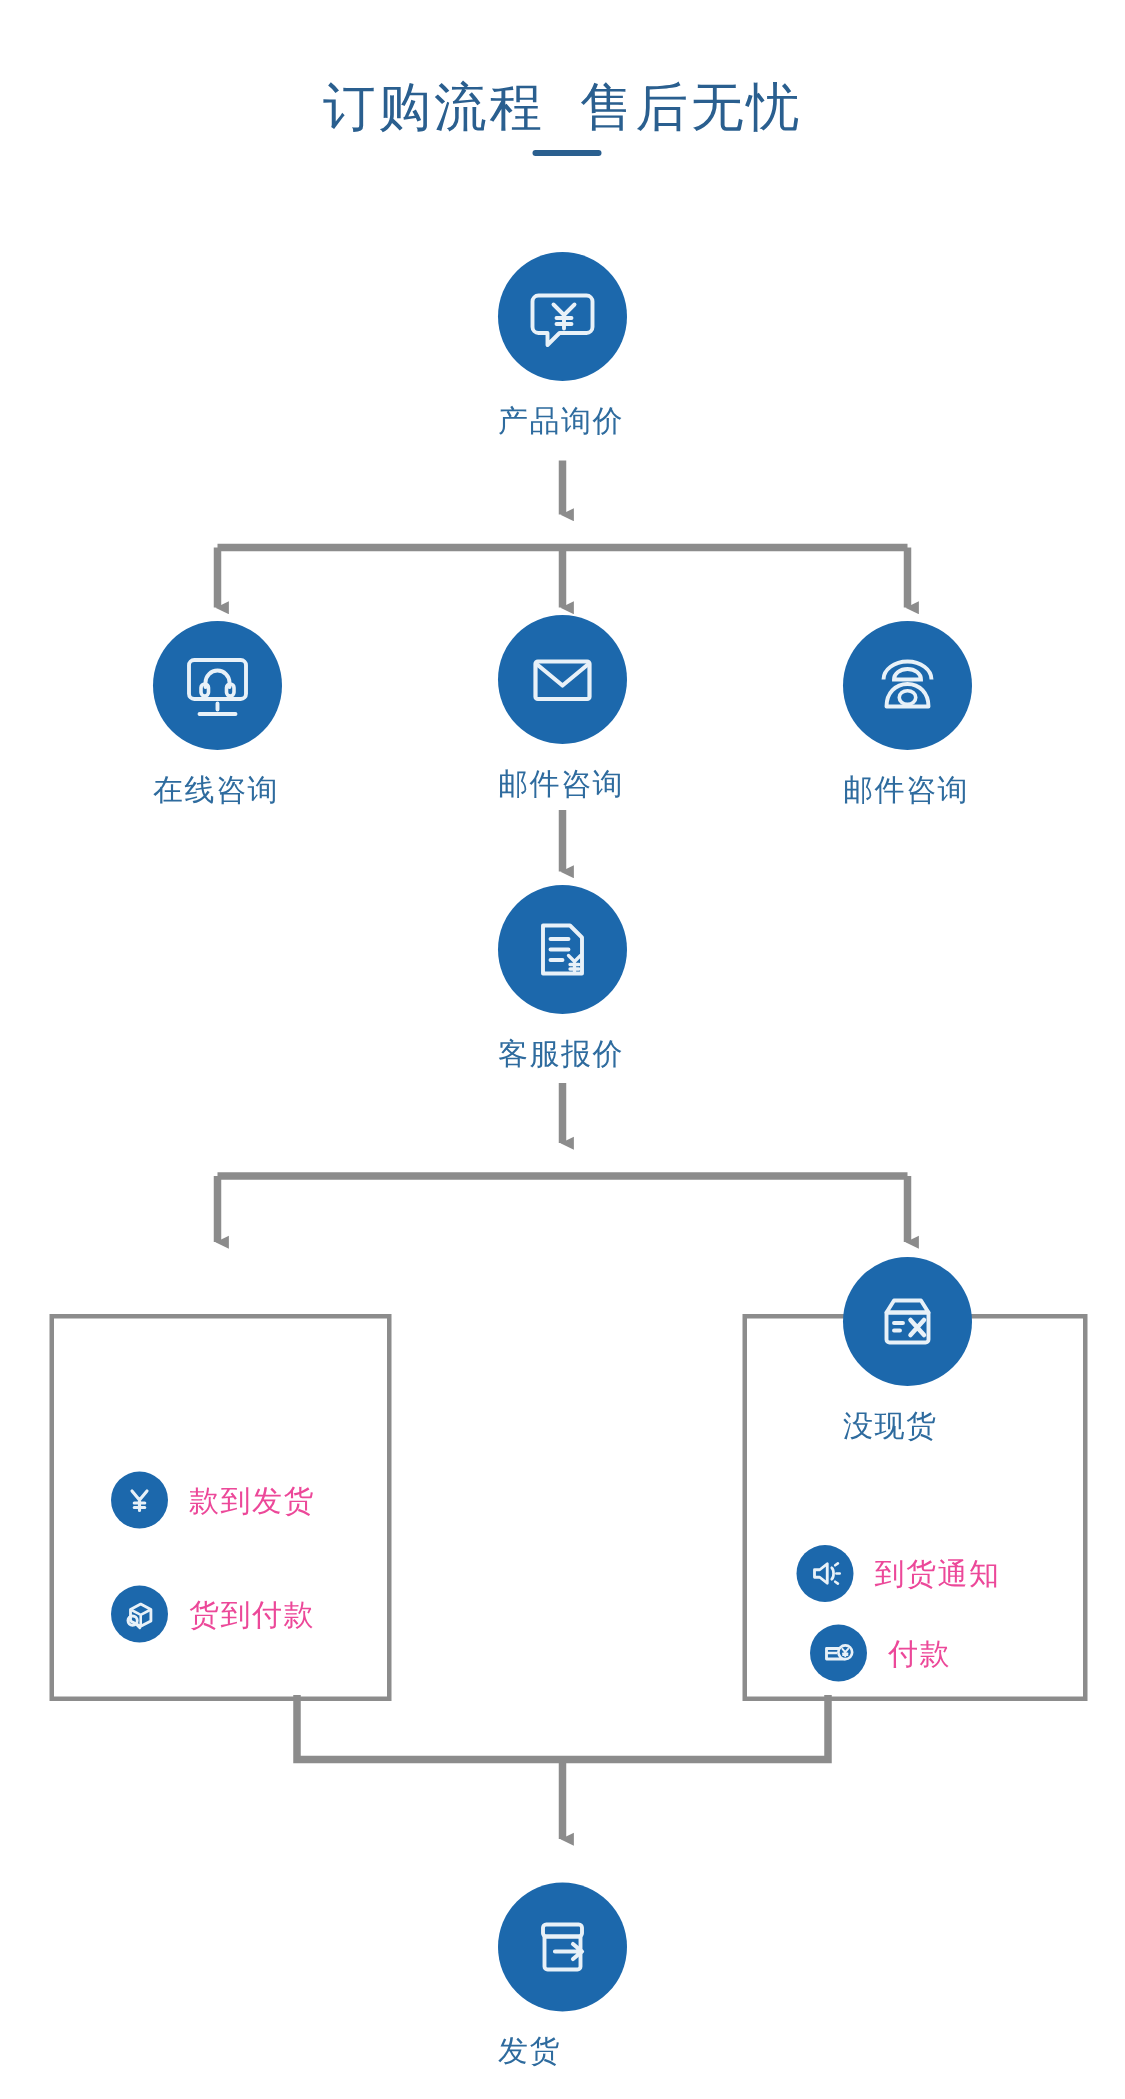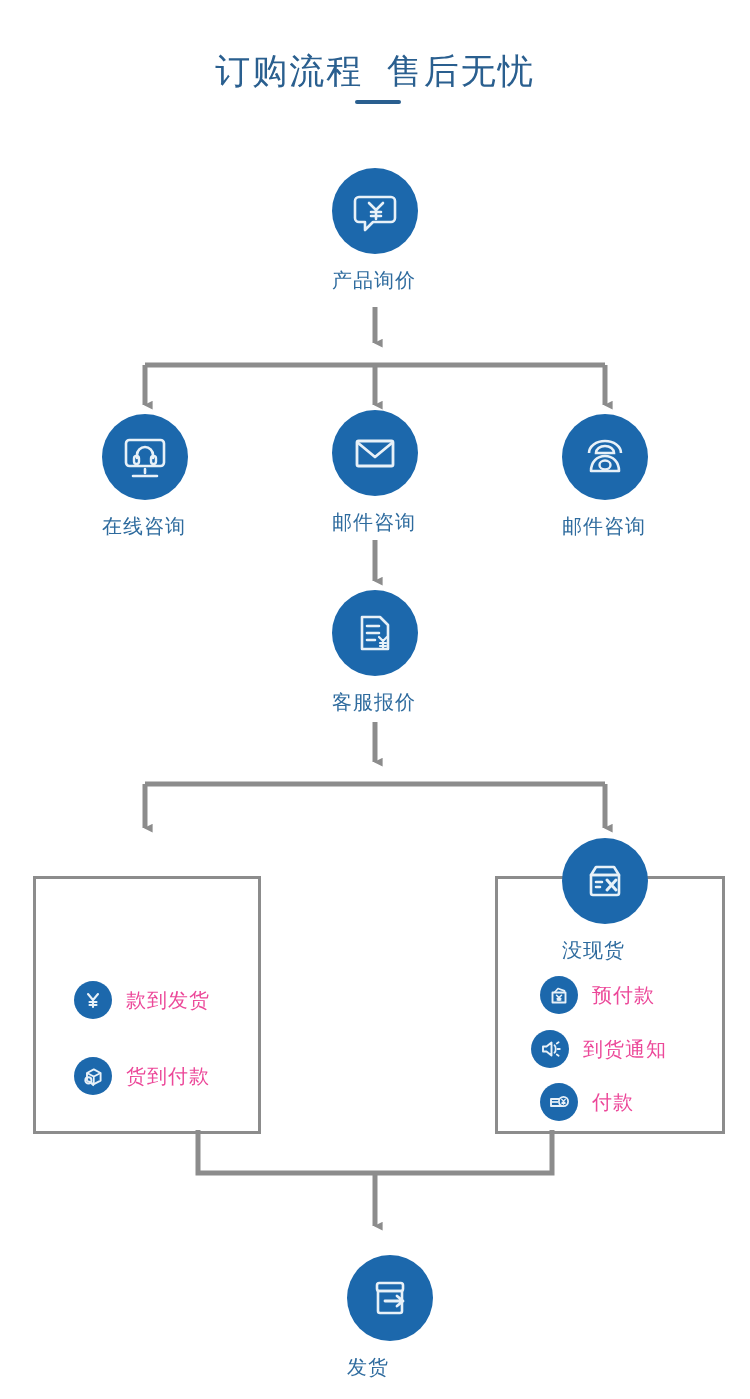--- a/index.html
+++ b/index.html
@@ -170,30 +170,20 @@
       <svg width="50" height="50" viewBox="0 0 50 50">
         <path d="M11,19 l5,-8 h18 l5,8 z" fill="none" stroke="#e8f1f8" stroke-width="2.6" stroke-linejoin="round"></path>
         <path d="M11,19 h28 v18 a2,2 0 0 1 -2,2 h-24 a2,2 0 0 1 -2,-2 z" fill="none" stroke="#e8f1f8" stroke-width="2.6" stroke-linejoin="round"></path>
         <path d="M16,26 h6 M16,31 h4" fill="none" stroke="#e8f1f8" stroke-width="2.6" stroke-linecap="round"></path>
         <path d="M27,24 l9,10 M36,24 l-9,10" fill="none" stroke="#e8f1f8" stroke-width="3" stroke-linecap="round"></path>
       </svg>
     </div>
     <div class="cap">没现货</div>
   </div>
 
-  <div class="subrow" style="left:540px;top:966px;">
-    <span class="subdisc">
-      <svg width="24" height="24" viewBox="0 0 24 24">
-        <path d="M5.5,9.5 h13 v10 h-13 z" fill="none" stroke="#e8f1f8" stroke-width="1.9" stroke-linejoin="round"></path>
-        <path d="M7.5,9.5 l3.5,-4 l6.5,2.4 l-0.6,1.6" fill="none" stroke="#e8f1f8" stroke-width="1.7" stroke-linejoin="round"></path>
-        <path d="M9.5,12.2 L12,14.6 M14.5,12.2 L12,14.6 M12,14.6 v3 M10.2,15.5 h3.6 M10.2,17 h3.6" fill="none" stroke="#e8f1f8" stroke-width="1.5" stroke-linecap="round"></path>
-      </svg>
-    </span>
-    <span class="subtxt">预付款</span>
-  </div>
 
   <div class="subrow" style="left:531px;top:1020px;">
     <span class="subdisc">
       <svg width="24" height="24" viewBox="0 0 24 24">
         <path d="M5,9.5 h3.5 L13.5,5.5 v13 L8.5,14.5 H5 z" fill="none" stroke="#e8f1f8" stroke-width="1.9" stroke-linejoin="round"></path>
         <path d="M16.5,8.2 c1.6,1.2 1.6,6.4 0,7.6" fill="none" stroke="#e8f1f8" stroke-width="1.8" stroke-linecap="round"></path>
         <path d="M18.8,6.5 L20.6,5.3 M19.6,12 h2.2 M18.8,17.5 L20.6,18.7" fill="none" stroke="#e8f1f8" stroke-width="1.8" stroke-linecap="round"></path>
       </svg>
     </span>
     <span class="subtxt">到货通知</span>
@@ -204,21 +194,21 @@
       <svg width="24" height="24" viewBox="0 0 24 24">
         <path d="M4,9 h12 v7 h-12 z" fill="none" stroke="#e8f1f8" stroke-width="1.9" stroke-linejoin="round"></path>
         <path d="M4,12 h7" fill="none" stroke="#e8f1f8" stroke-width="1.7"></path>
         <circle cx="16.5" cy="11.5" r="4.6" fill="#1c68ac" stroke="#e8f1f8" stroke-width="1.8"></circle>
         <path d="M14.6,9.2 L16.5,11.4 M18.4,9.2 L16.5,11.4 M16.5,11.4 v2.8 M15,12.3 h3 M15,13.4 h3" fill="none" stroke="#e8f1f8" stroke-width="1.3" stroke-linecap="round"></path>
       </svg>
     </span>
     <span class="subtxt">付款</span>
   </div>
 
-  <div class="node" style="left:347px;top:1245px;width:86px;">
+  <div class="node" style="left:332px;top:1245px;width:86px;">
     <div class="disc">
       <svg width="50" height="50" viewBox="0 0 50 50">
         <rect x="12" y="10" width="26" height="8" rx="2.2" fill="none" stroke="#e8f1f8" stroke-width="2.6"></rect>
         <path d="M13,18 h24 v20 a2,2 0 0 1 -2,2 h-20 a2,2 0 0 1 -2,-2 z" fill="none" stroke="#e8f1f8" stroke-width="2.6" stroke-linejoin="round"></path>
         <path d="M20,28 h17 M32,23 l6,5 l-6,5" fill="none" stroke="#e8f1f8" stroke-width="2.8" stroke-linecap="round" stroke-linejoin="round"></path>
       </svg>
     </div>
     <div class="cap">发货</div>
   </div>
 

